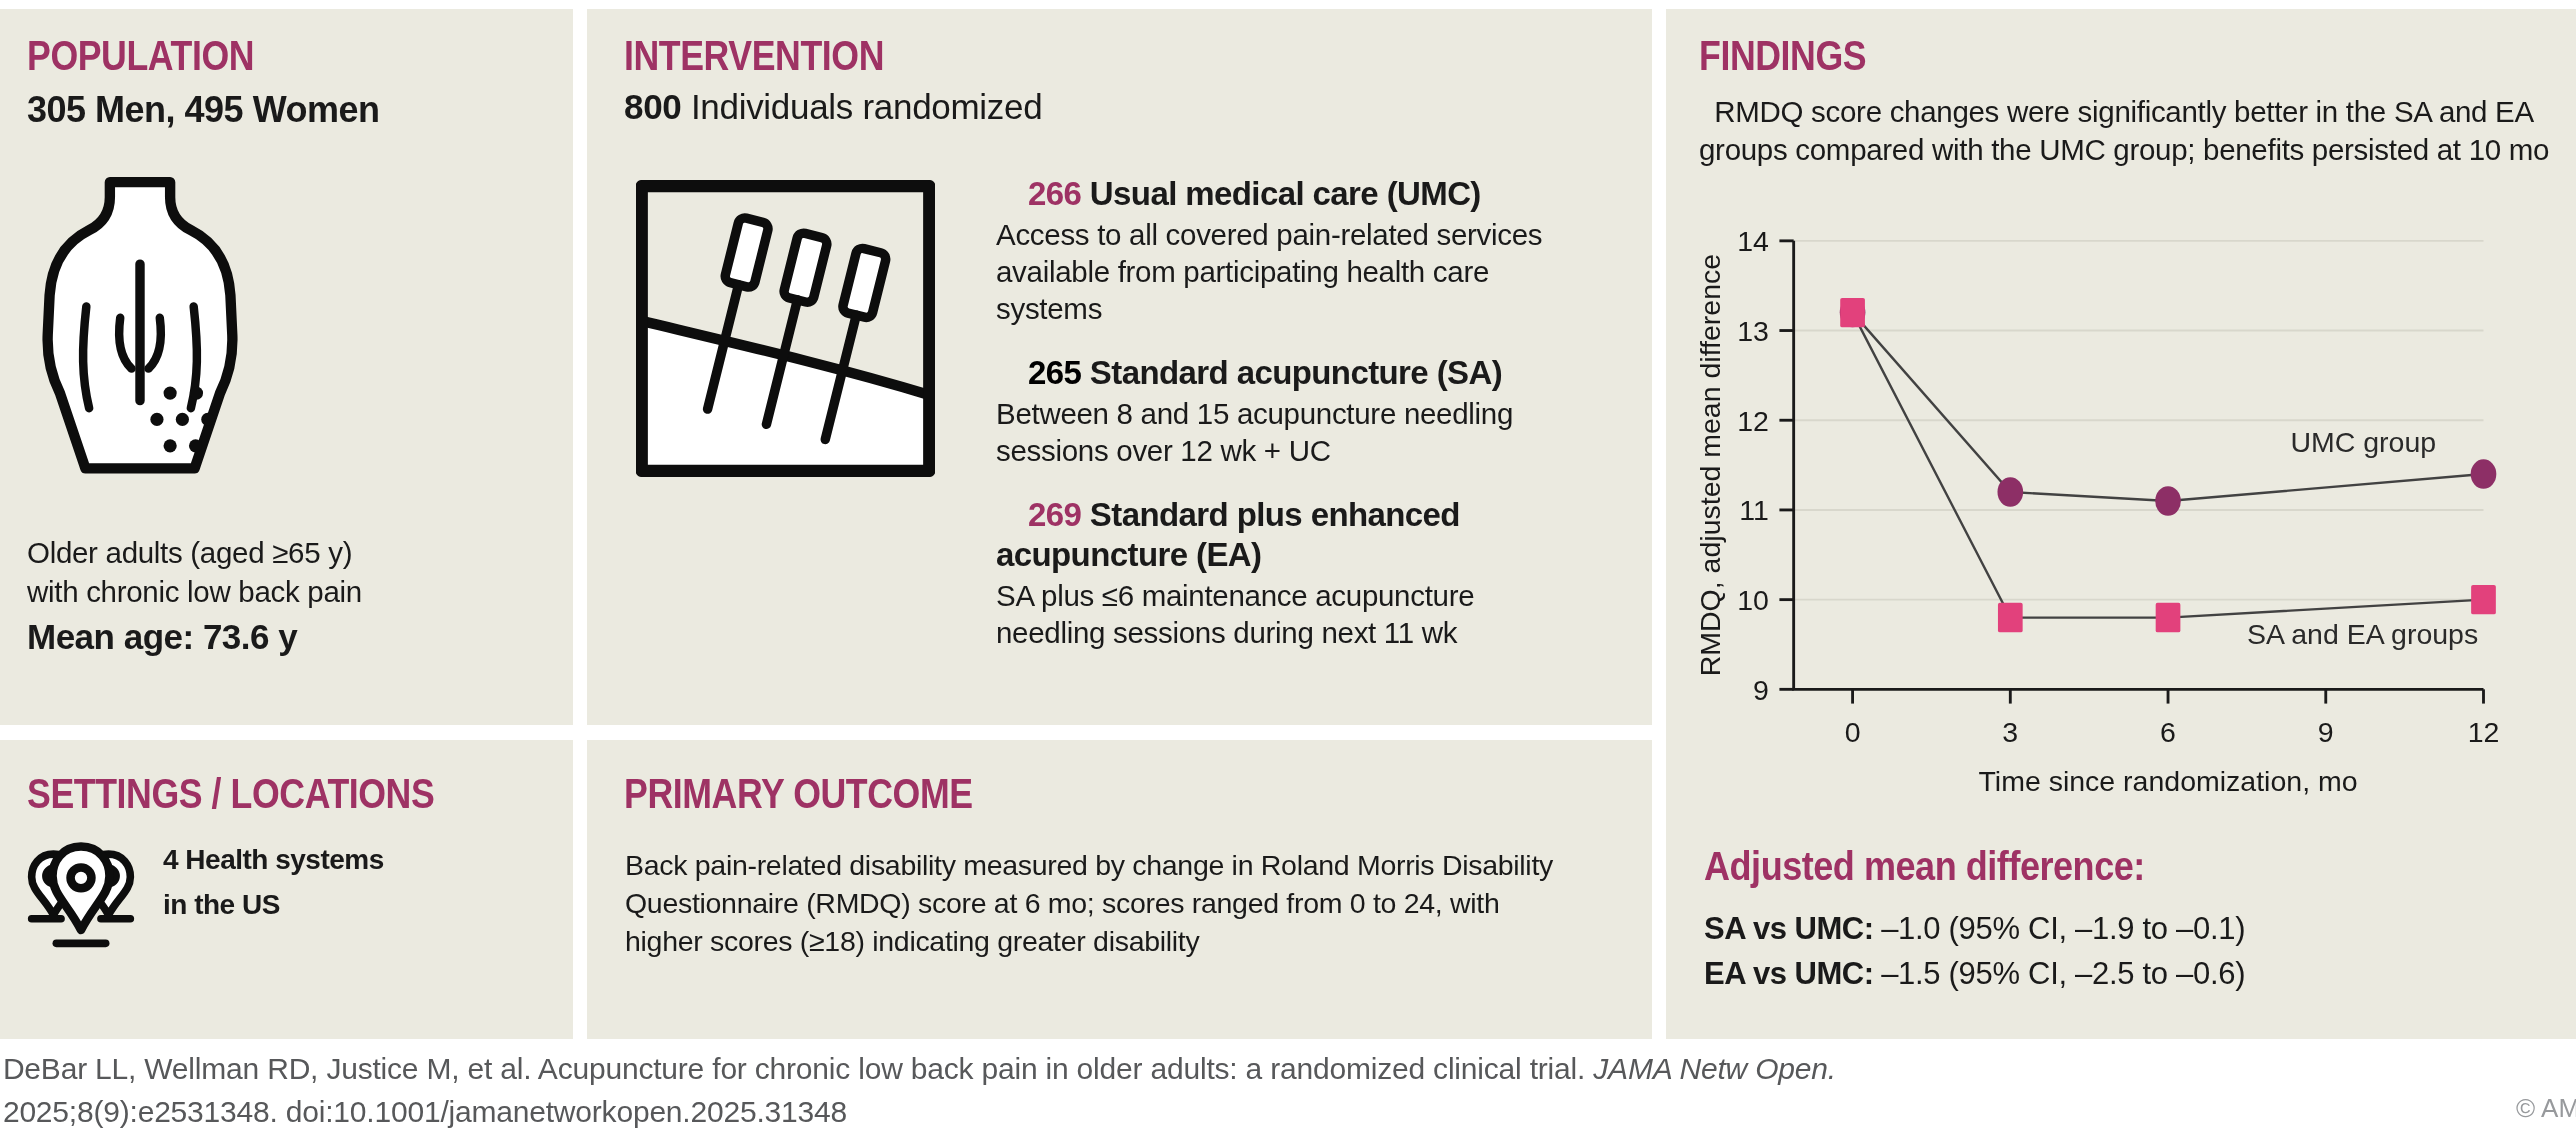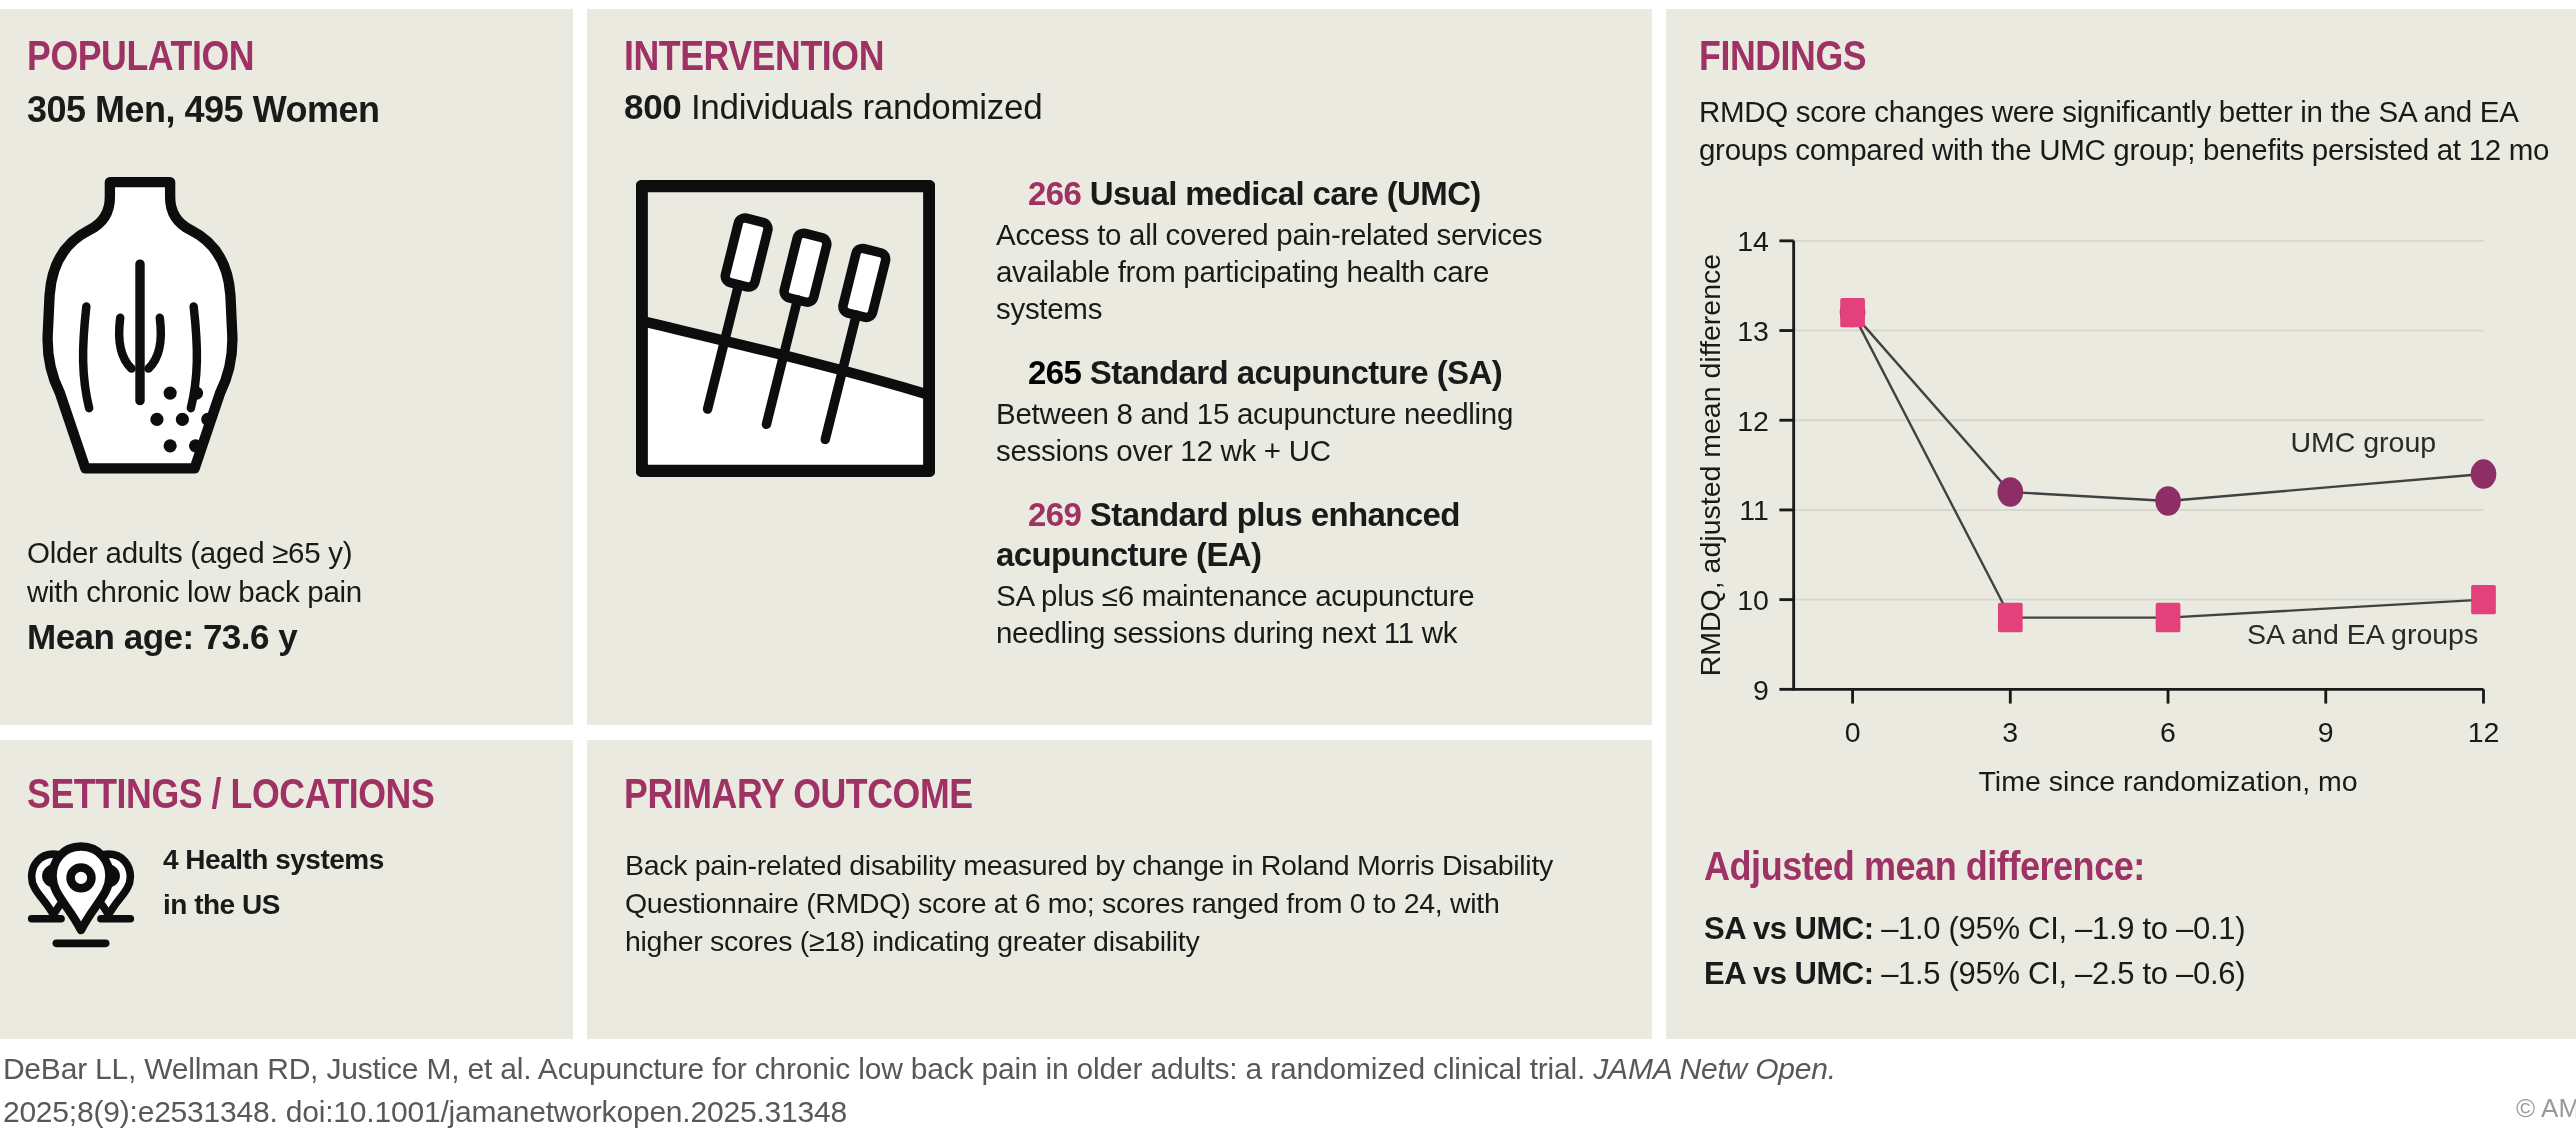--- a/index.html
+++ b/index.html
@@ -38,21 +38,21 @@
   .g-num{margin-right:8.6px;margin-left:32px;}
   .g-desc{font-size:29.5px;line-height:37px;letter-spacing:-0.3px;}
   .g-desc div{white-space:nowrap;}
 
   
   .outcome-text{position:absolute;left:38px;top:106px;font-size:28.5px;line-height:38px;letter-spacing:-0.3px;}
   .outcome-text div{white-space:nowrap;}
 
   
   .findings-text{position:absolute;left:33px;top:84px;font-size:29.5px;line-height:38px;letter-spacing:-0.3px;}
-  .findings-text div{white-space:nowrap;}
+  .findings-text div{white-space:nowrap;text-align:center;}
   #findings-chart{position:absolute;left:0;top:0;width:910px;height:1030px;}
   .chart-tick{font-family:"Liberation Sans",sans-serif;font-size:30px;fill:#1a1a1a;}
   .chart-axis-label{font-family:"Liberation Sans",sans-serif;font-size:30px;fill:#1a1a1a;}
   .chart-series-label{font-family:"Liberation Sans",sans-serif;font-size:30px;fill:#2a2a2a;}
   .adj-heading{position:absolute;left:38px;top:835px;font-size:40px;font-weight:700;white-space:nowrap;
                transform:scaleX(0.9);transform-origin:0 50%;letter-spacing:-0.5px;}
   .adj-results{position:absolute;left:38px;top:897px;font-size:31px;line-height:45px;letter-spacing:-0.3px;}
   .adj-results div{white-space:nowrap;}
   .adj-label{font-weight:700;margin-right:7.6px;letter-spacing:-0.5px;}
 
@@ -177,21 +177,21 @@
       <div>Back pain-related disability measured by change in Roland Morris Disability</div>
       <div>Questionnaire (RMDQ) score at 6 mo; scores ranged from 0 to 24, with</div>
       <div>higher scores (≥18) indicating greater disability</div>
     </div>
   </section>
 
   <section class="panel" id="panel-findings">
     <h2 class="panel-title accent" style="left: 33px; top: 23px; color: rgb(158, 50, 100);">FINDINGS</h2>
     <div class="findings-text">
       <div>RMDQ score changes were significantly better in the SA and EA</div>
-      <div>groups compared with the UMC group; benefits persisted at 12 mo</div>
+      <div>groups compared with the UMC group; benefits persisted at 10 mo</div>
     </div>
     <svg id="findings-chart" viewBox="0 0 957 1084">
         <line x1="134" y1="621.6" x2="860" y2="621.6" stroke="#d8d7cc" stroke-width="2"></line>
         <line x1="134" y1="527.2" x2="860" y2="527.2" stroke="#d8d7cc" stroke-width="2"></line>
         <line x1="134" y1="432.8" x2="860" y2="432.8" stroke="#d8d7cc" stroke-width="2"></line>
         <line x1="134" y1="338.4" x2="860" y2="338.4" stroke="#d8d7cc" stroke-width="2"></line>
         <line x1="134" y1="244" x2="860" y2="244" stroke="#d8d7cc" stroke-width="2"></line>
         <line x1="134" y1="244" x2="134" y2="716" stroke="#1a1a1a" stroke-width="3"></line>
         <line x1="132.5" y1="716" x2="860" y2="716" stroke="#1a1a1a" stroke-width="3"></line>
         <line x1="119" y1="716" x2="134" y2="716" stroke="#1a1a1a" stroke-width="3"></line>

